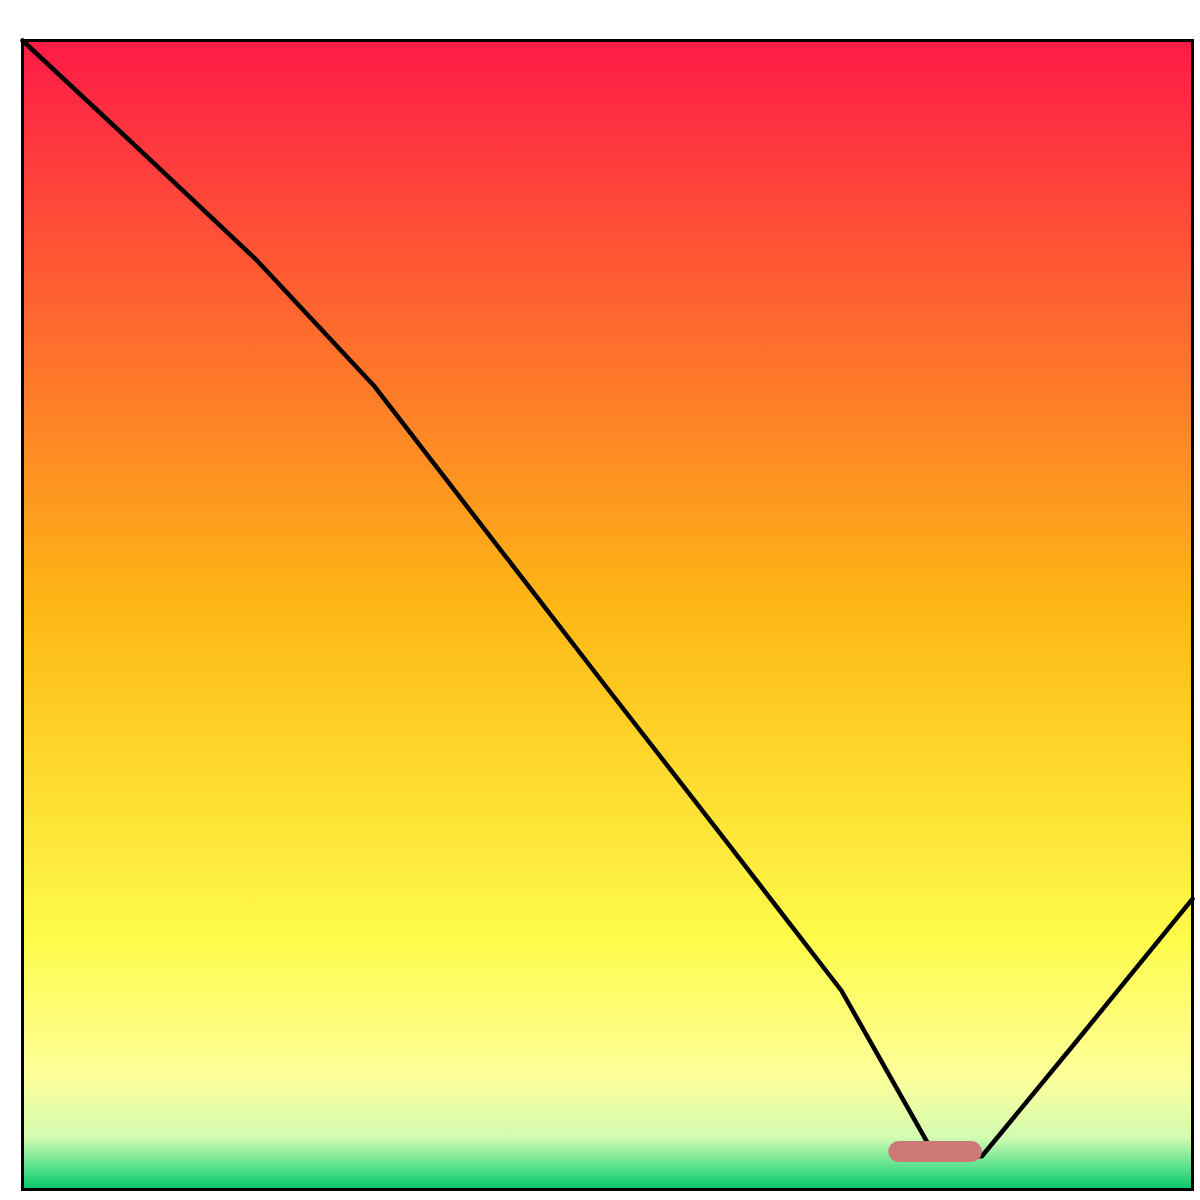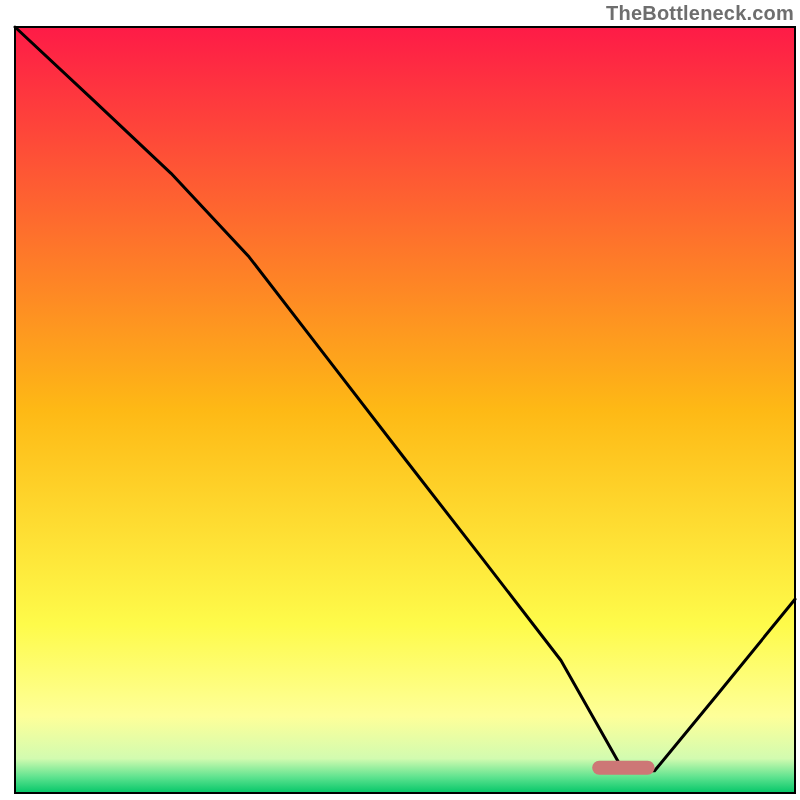--- a/index.html
+++ b/index.html
@@ -31,21 +31,20 @@
     left: 0;
     top: 0;
     width: 800px;
     height: 800px;
   }
 </style>
 </head>
 <body>
 
 <div class="stage">
-  <div class="watermark">TheBottleneck.com</div>
   <svg class="plot" viewBox="0 0 800 800">
       <defs>
         <linearGradient id="bg-grad" x1="0" y1="0" x2="0" y2="1">
           <stop offset="0%" stop-color="#fe1b47"></stop>
           <stop offset="50%" stop-color="#feb915"></stop>
           <stop offset="78%" stop-color="#fefb4a"></stop>
           <stop offset="90%" stop-color="#feff99"></stop>
           <stop offset="95.5%" stop-color="#d2fbb0"></stop>
           <stop offset="98%" stop-color="#5be28e"></stop>
           <stop offset="100%" stop-color="#04c668"></stop>

